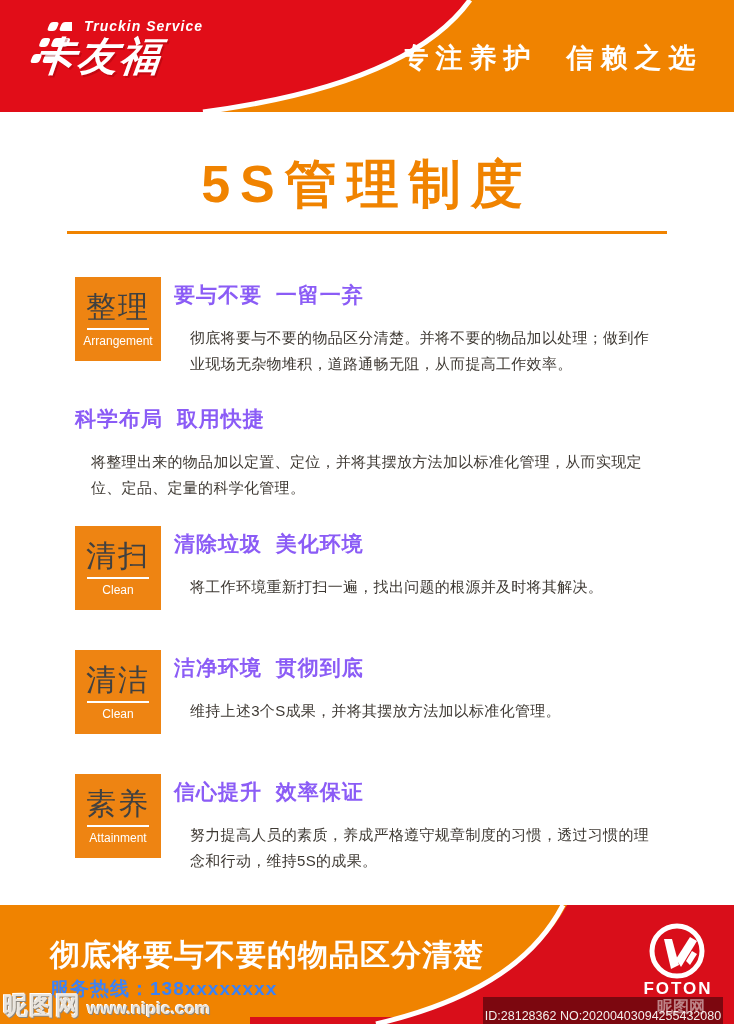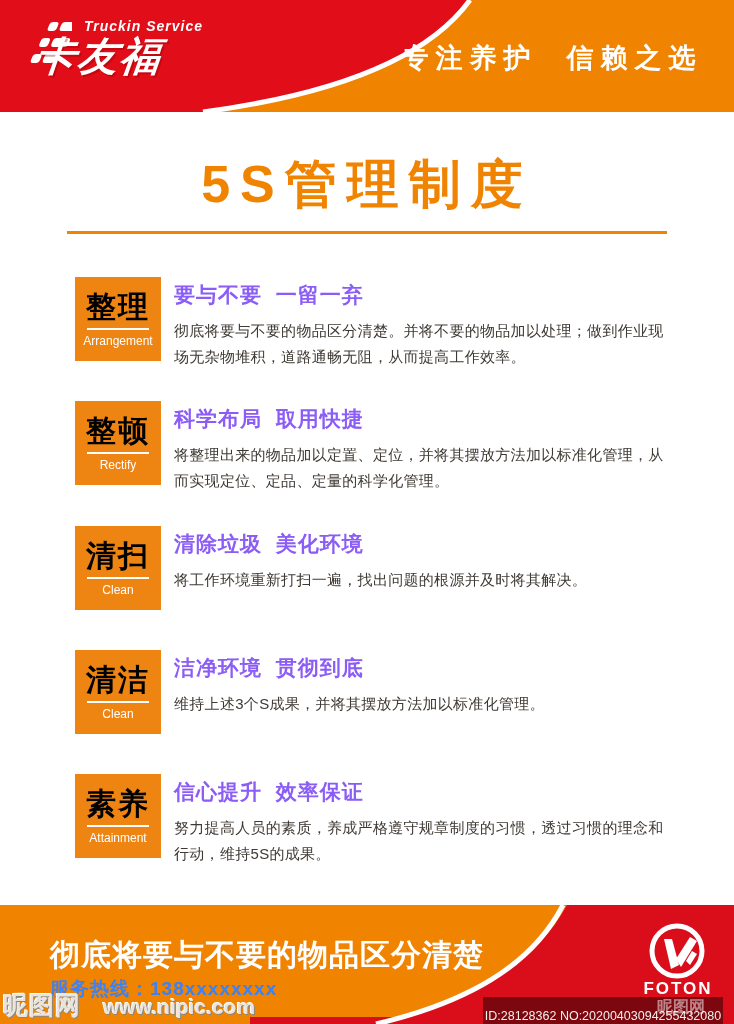--- a/index.html
+++ b/index.html
@@ -21,40 +21,40 @@
   
   .page-title{position:absolute;left:0;top:150px;width:734px;text-align:center;
               color:#f08300;font-size:52px;font-weight:900;letter-spacing:10px;}
   .title-rule{position:absolute;left:67px;top:231px;width:600px;height:3px;background:#f08300;}
 
   
   .section{position:absolute;left:75px;width:598px;display:flex;gap:13px;}
   .s1{top:277px;} .s2{top:401px;} .s3{top:526px;} .s4{top:650px;} .s5{top:774px;}
   .badge{flex:0 0 86px;height:84px;background:#ee8412;display:flex;flex-direction:column;
          align-items:center;justify-content:center;}
-  .badge-cn{color:#000000;font-size:30px;font-weight:700;letter-spacing:2px;line-height:1.1;}
+  .badge-cn{color:#404040;font-size:30px;font-weight:400;letter-spacing:2px;line-height:1.1;}
   .badge-line{width:62px;height:2px;background:#ffffff;margin:5px 0 4px 0;}
   .badge-en{color:#ffffff;font-size:12px;font-weight:400;}
   .sec-content{flex:1;min-width:0;}
   .sec-heading{color:#8b5cf6;font-size:21px;font-weight:700;margin:4px 0 9px 0;white-space:pre-wrap;letter-spacing:1px;}
-  .sec-body{color:#3e3933;font-size:15px;font-weight:500;line-height:1.7;margin:0;letter-spacing:.3px;}
+  .sec-body{color:#3e3933;font-size:15px;font-weight:500;line-height:1.7;margin:16px;letter-spacing:.3px;}
 
   
   .footer{position:absolute;left:0;top:905px;width:734px;height:119px;}
   .footer svg{position:absolute;left:0;top:0;}
   .company{position:absolute;left:50px;top:30px;color:#ffffff;font-size:30px;font-weight:700;letter-spacing:1px;}
   .hotline{position:absolute;left:50px;top:71px;color:#3b82f6;font-size:19px;font-weight:700;letter-spacing:1px;}
   .foton-word{position:absolute;left:628px;top:74px;width:100px;text-align:center;color:#ffffff;
               font-size:17px;font-weight:900;letter-spacing:2px;}
 
   
   .wm-nipic{position:absolute;left:3px;top:84px;color:#e9e4dd;font-weight:700;
             text-shadow:1px 1px 0 #8a867f, -1px -1px 0 #ffffff;white-space:nowrap;}
   .wm-nipic .wm-cn{font-size:25px;letter-spacing:1px;}
-  .wm-nipic .wm-url{font-size:21px;margin-left:22px;}
+  .wm-nipic .wm-url{font-size:17px;margin-left:6px;}
   .wm-idbar{position:absolute;left:483px;top:92px;width:240px;height:37px;background:rgba(48,2,8,.55);
             display:flex;align-items:center;justify-content:center;overflow:hidden;}
   .wm-id{color:#f3efec;font-size:12.5px;white-space:nowrap;}
   .wm-overlay{position:absolute;right:18px;top:0;color:rgba(255,255,255,.5);font-size:16px;font-weight:700;}
 </style>
 </head>
 <body>
 
 <div class="page">
 
@@ -94,25 +94,20 @@
       <span class="badge-line"></span>
       <span class="badge-en">Arrangement</span>
     </div>
     <div class="sec-content">
       <p class="sec-heading">要与不要  一留一弃</p>
       <p class="sec-body">彻底将要与不要的物品区分清楚。并将不要的物品加以处理；做到作业现场无杂物堆积，道路通畅无阻，从而提高工作效率。</p>
     </div>
   </div>
 
   <div class="section s2">
-    <div class="badge">
-      <span class="badge-cn">整顿</span>
-      <span class="badge-line"></span>
-      <span class="badge-en">Rectify</span>
-    </div>
     <div class="sec-content">
       <p class="sec-heading">科学布局  取用快捷</p>
       <p class="sec-body">将整理出来的物品加以定置、定位，并将其摆放方法加以标准化管理，从而实现定位、定品、定量的科学化管理。</p>
     </div>
   </div>
 
   <div class="section s3">
     <div class="badge">
       <span class="badge-cn">清扫</span>
       <span class="badge-line"></span>

